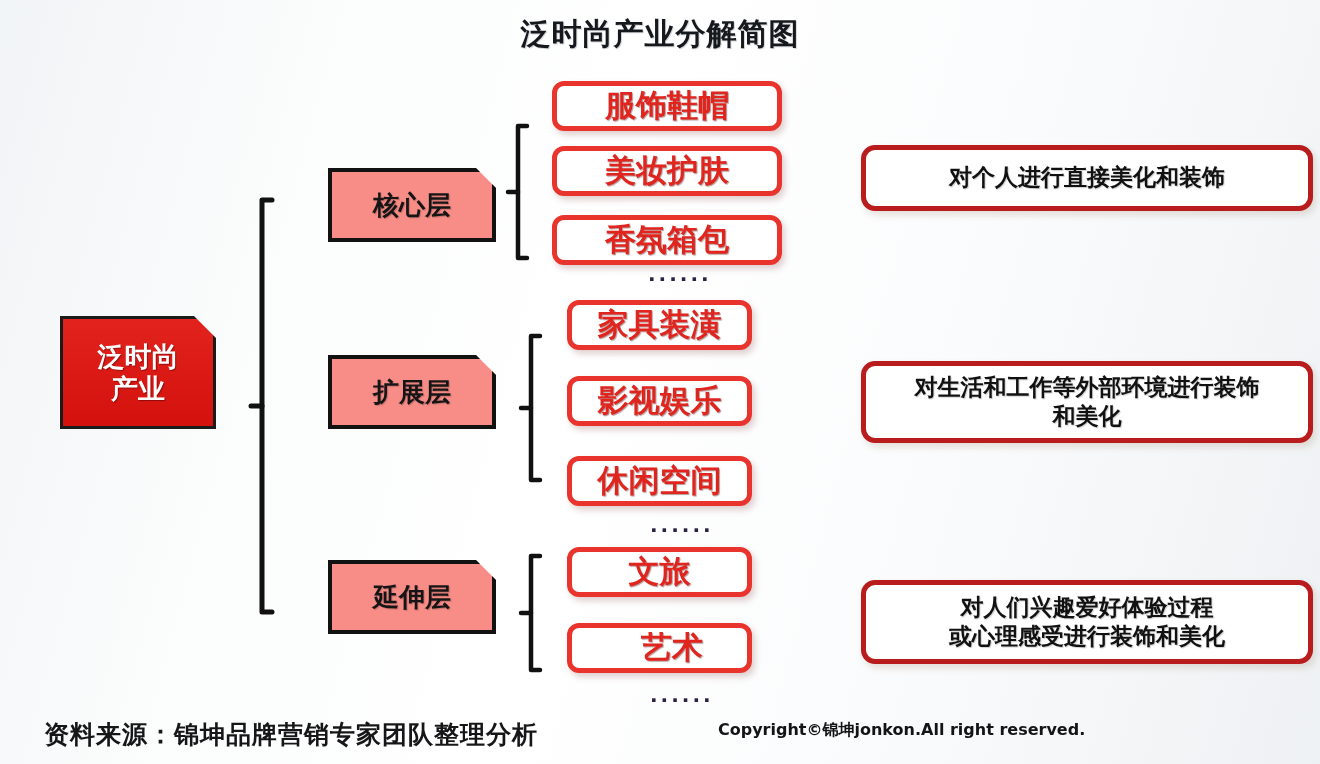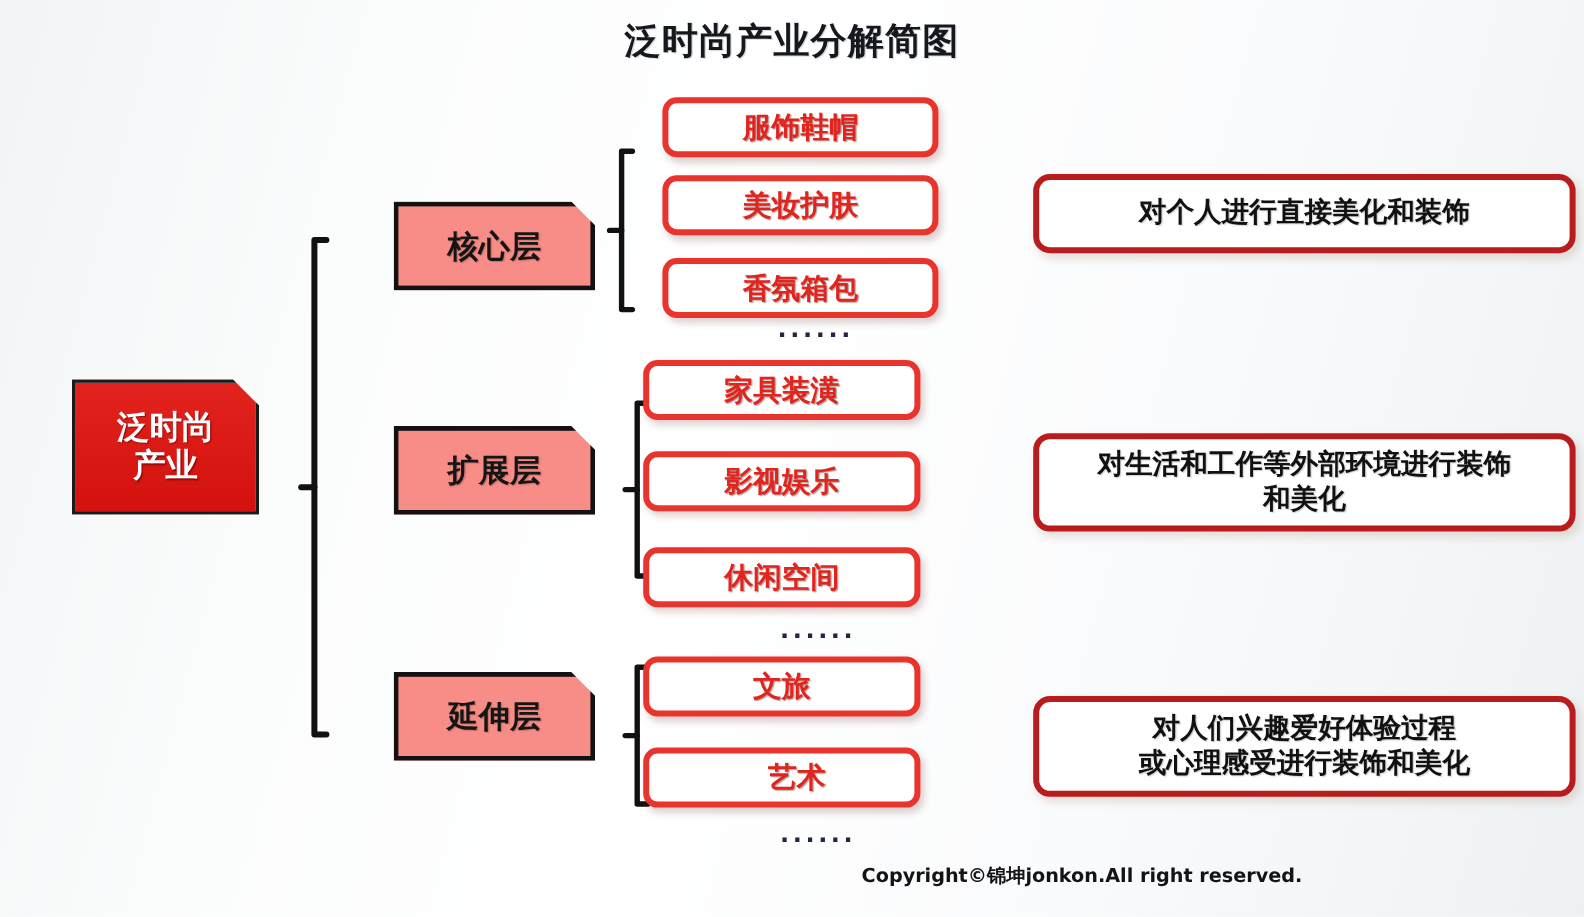--- a/index.html
+++ b/index.html
@@ -96,27 +96,27 @@
     border-radius: 12px;
     background: #ffffff;
     box-sizing: border-box;
     display: flex;
     align-items: center;
     justify-content: center;
     box-shadow: 3px 4px 6px rgba(120,40,40,0.22);
   }
   .item-box span {
     color: #e0251f;
-    font-size: 24px;
+    font-size: 31px;
     font-weight: bold;
     font-family: "DejaVu Sans", "Liberation Sans", sans-serif;
     text-shadow: 1px 1px 1px rgba(90,30,30,0.45);
   }
   .item-core { left: 552px; width: 230px; }
-  .item-wide { left: 536px; width: 231px; }
+  .item-wide { left: 567px; width: 185px; }
 
   
   .dots {
     position: absolute;
     font-size: 20px;
     font-weight: bold;
     color: #2b2140;
     letter-spacing: 3px;
     font-family: "DejaVu Sans", "Liberation Sans", sans-serif;
   }
@@ -257,15 +257,16 @@
   <div class="item-box item-wide" style="top:623px;padding-left:25px;">
     <span>艺术</span>
   </div>
   <div class="dots" style="left:650px; top:683px;">......</div>
 
   <div class="desc-box" id="desc-exten">
     <div class="dline">对人们兴趣爱好体验过程</div>
     <div class="dline">或心理感受进行装饰和美化</div>
   </div>
 
+  <div class="footer-left">资料来源：锦坤品牌营销专家团队整理分析</div>
   <div class="footer-right">Copyright©锦坤jonkon.All right reserved.</div>
 
 </div>
 
 </body></html>

